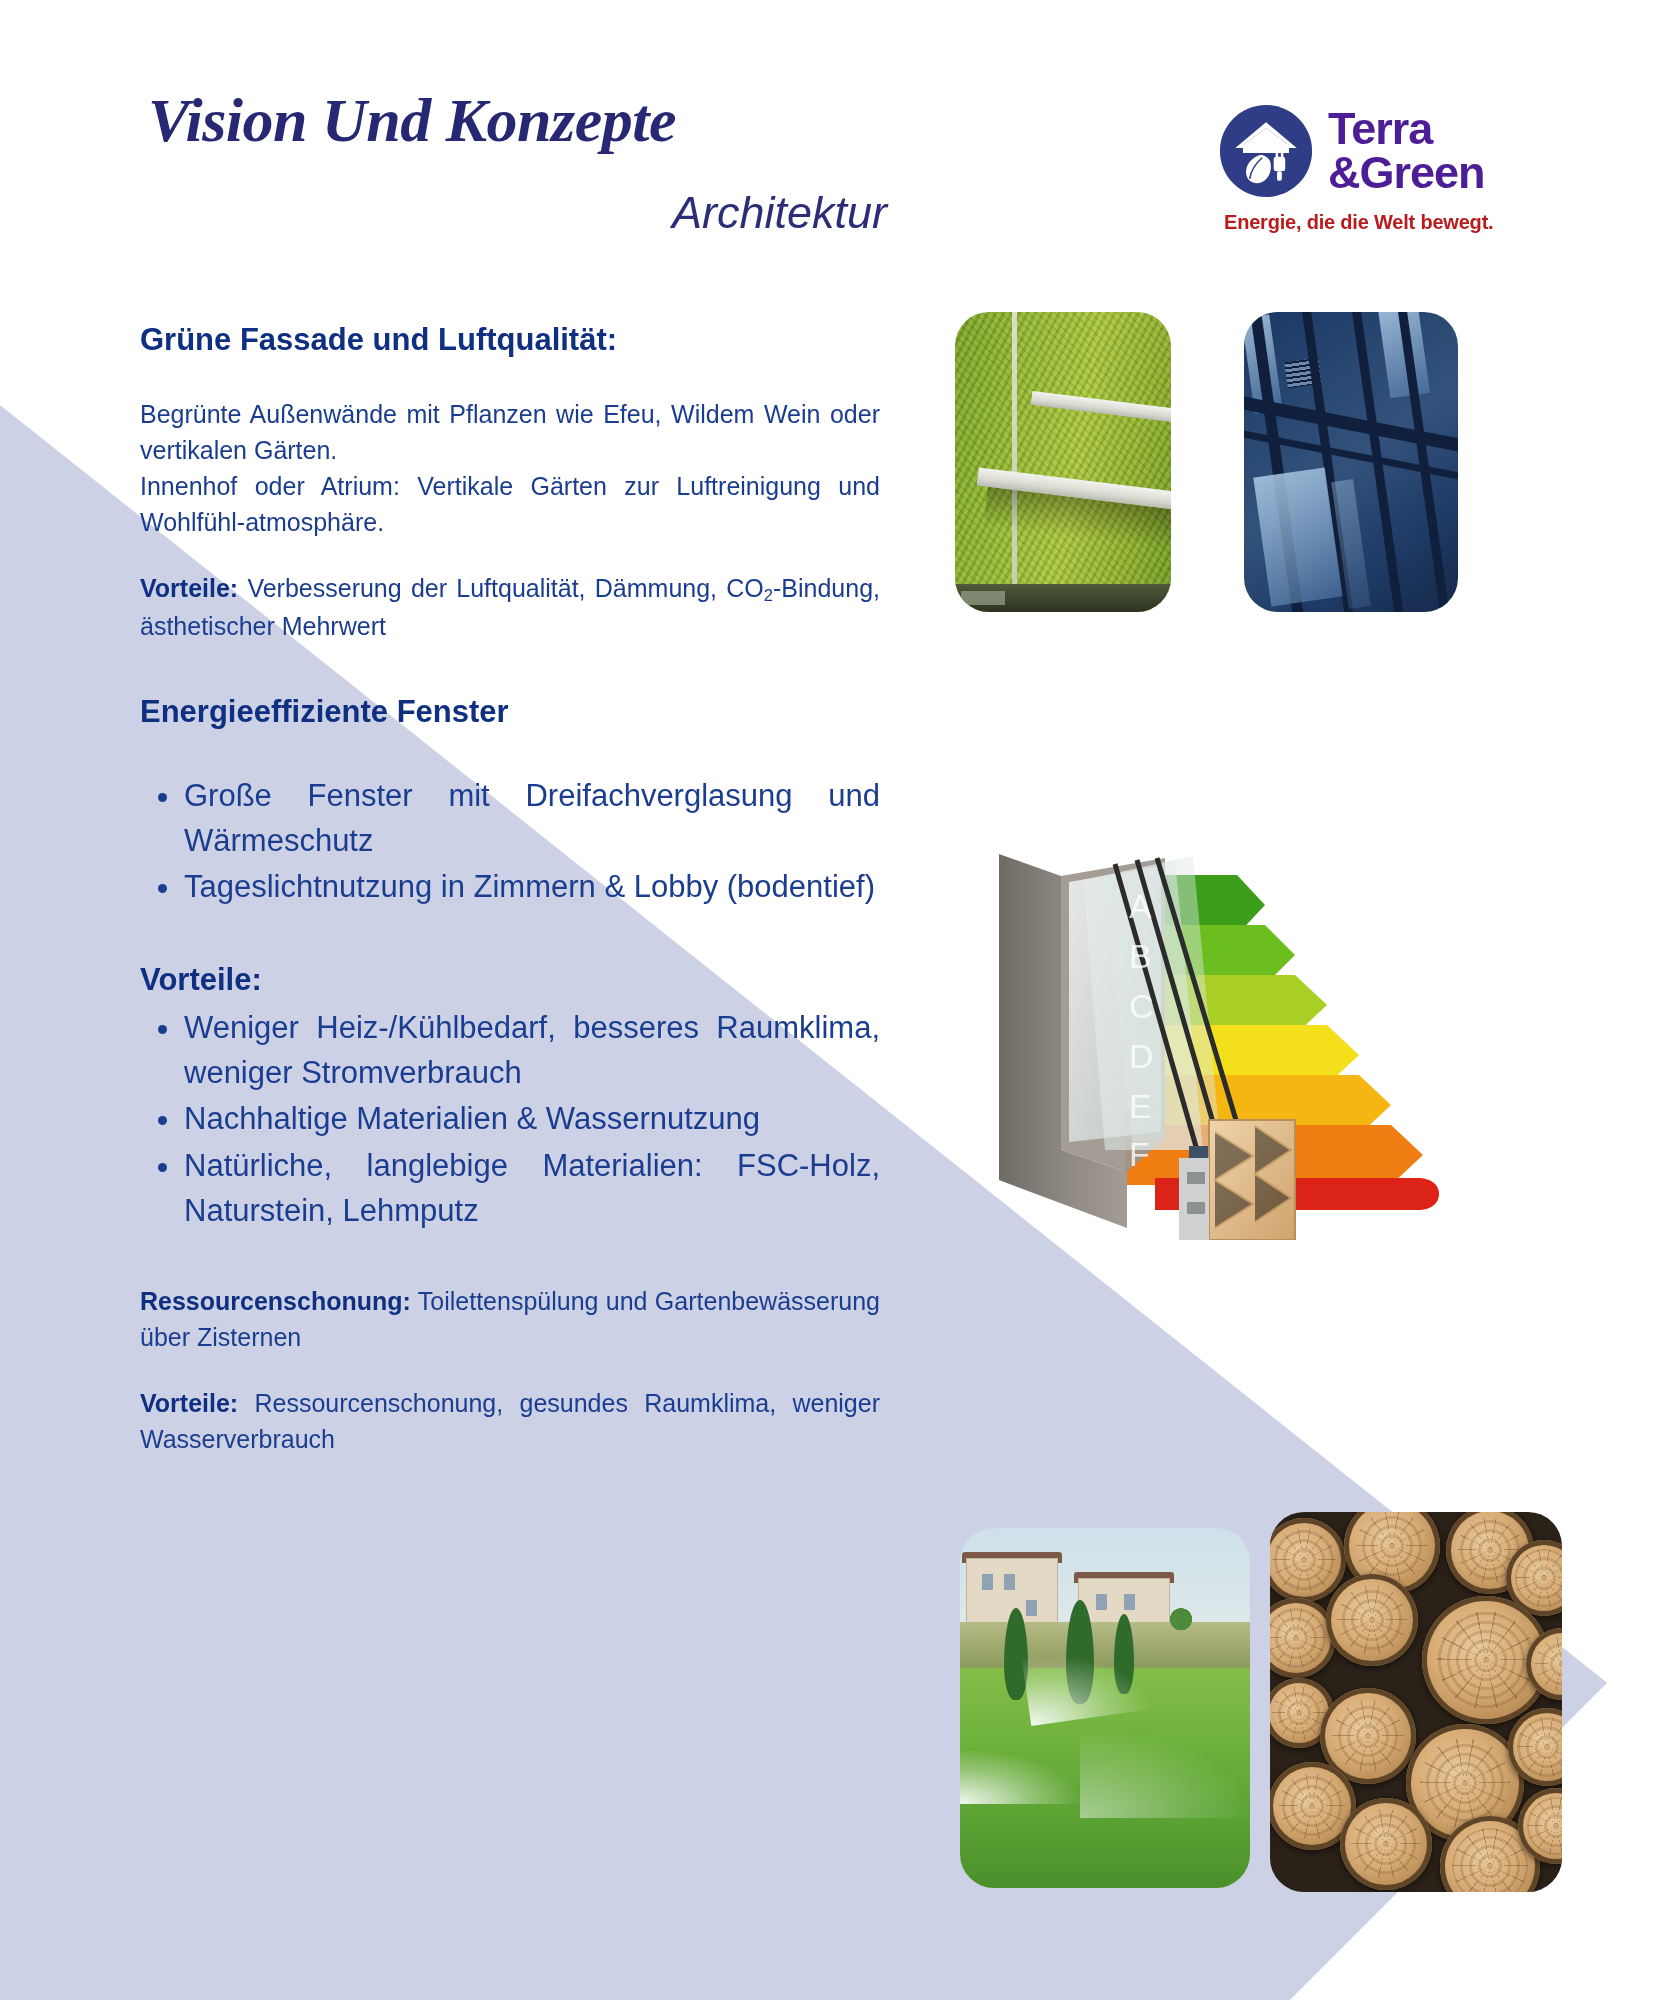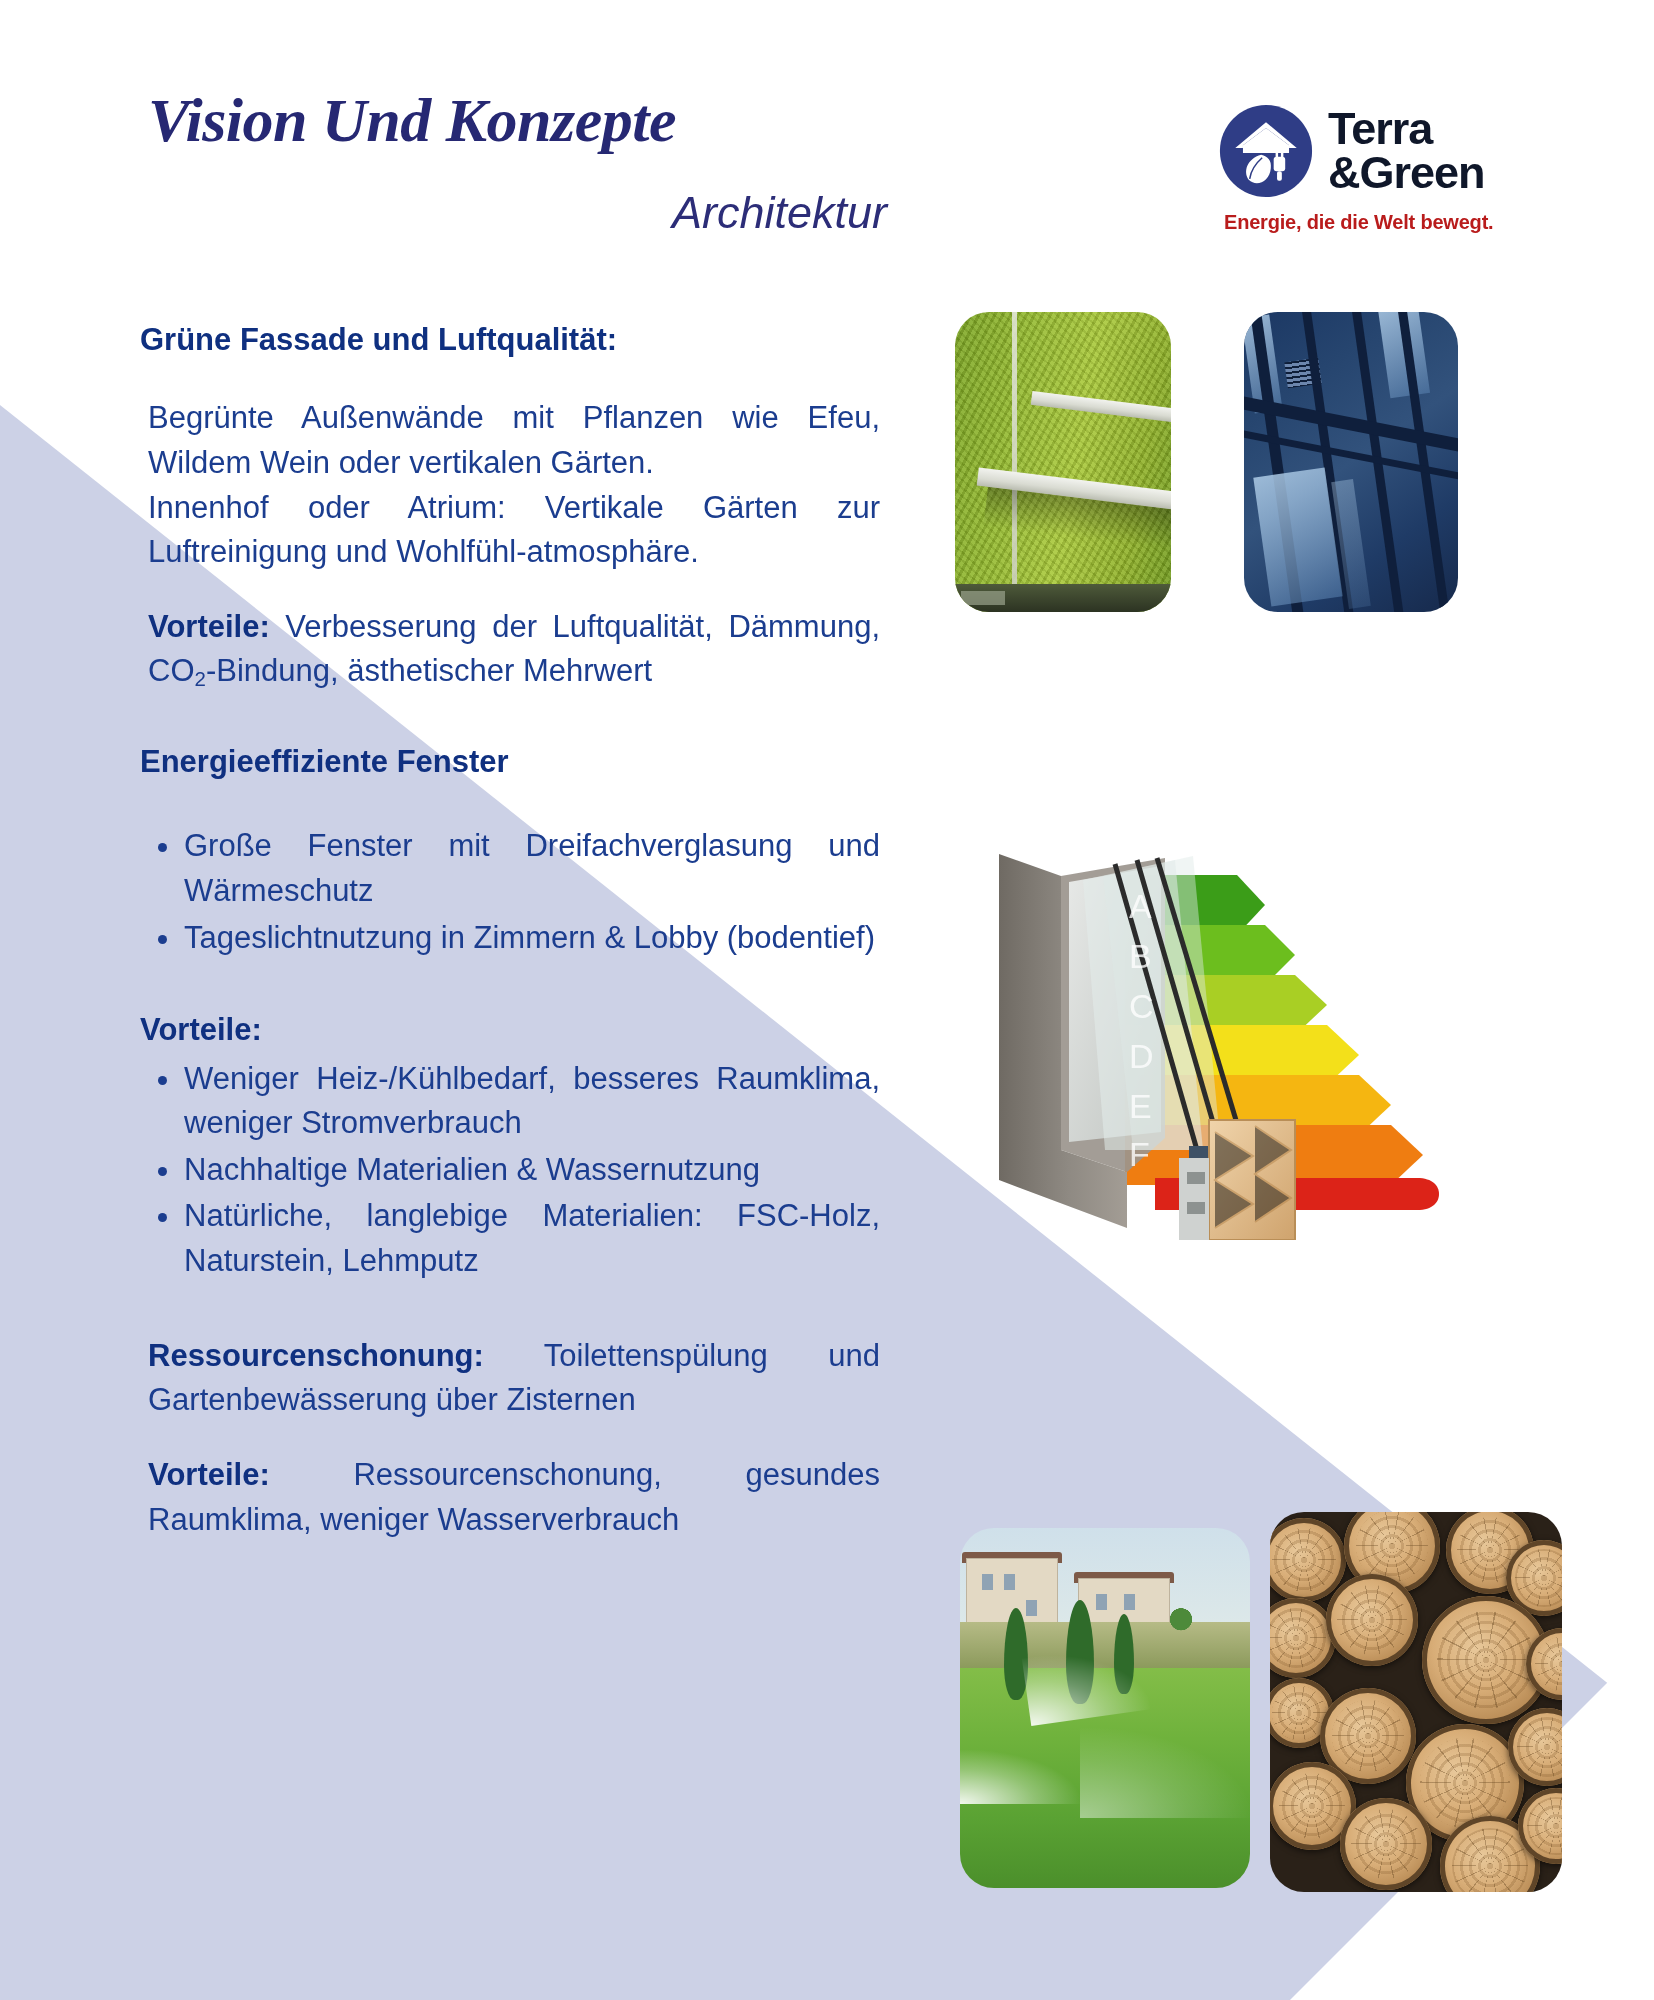--- a/index.html
+++ b/index.html
@@ -73,21 +73,21 @@
     align-items: flex-start;
     width: 320px;
   }
   .logo-row { display: flex; align-items: center; gap: 14px; }
   .logo-mark { width: 96px; height: 96px; flex: 0 0 96px; }
   .logo-words {
     font-family: "Liberation Sans", sans-serif;
     font-weight: 700;
     font-size: 45px;
     line-height: 0.97;
-    color: #0f172a;
+    color: #4c1d95;
     letter-spacing: -1px;
   }
   .logo-tagline {
     margin-top: 12px;
     margin-left: 6px;
     font-family: "Liberation Sans", sans-serif;
     font-weight: 700;
     font-size: 20px;
     color: #b91c1c;
     letter-spacing: -0.2px;
@@ -109,26 +109,25 @@
     font-weight: 700;
     font-size: 31px;
     line-height: 1.3;
     color: #0f3080;
     margin-bottom: 6px;
   }
 
   .para {
     font-family: "Liberation Sans", sans-serif;
     font-weight: 400;
-    font-size: 31px;
+    font-size: 25px;
     line-height: 1.44;
     color: #1b3d8f;
     text-align: justify;
     text-justify: inter-word;
-    margin-left: 8px;
   }
   .para.last-left { text-align: left; }
 
   .para b, .inline-bold {
     font-weight: 700;
     color: #0f3080;
   }
 
   .gap-sm { height: 30px; }
   .gap-md { height: 48px; }

